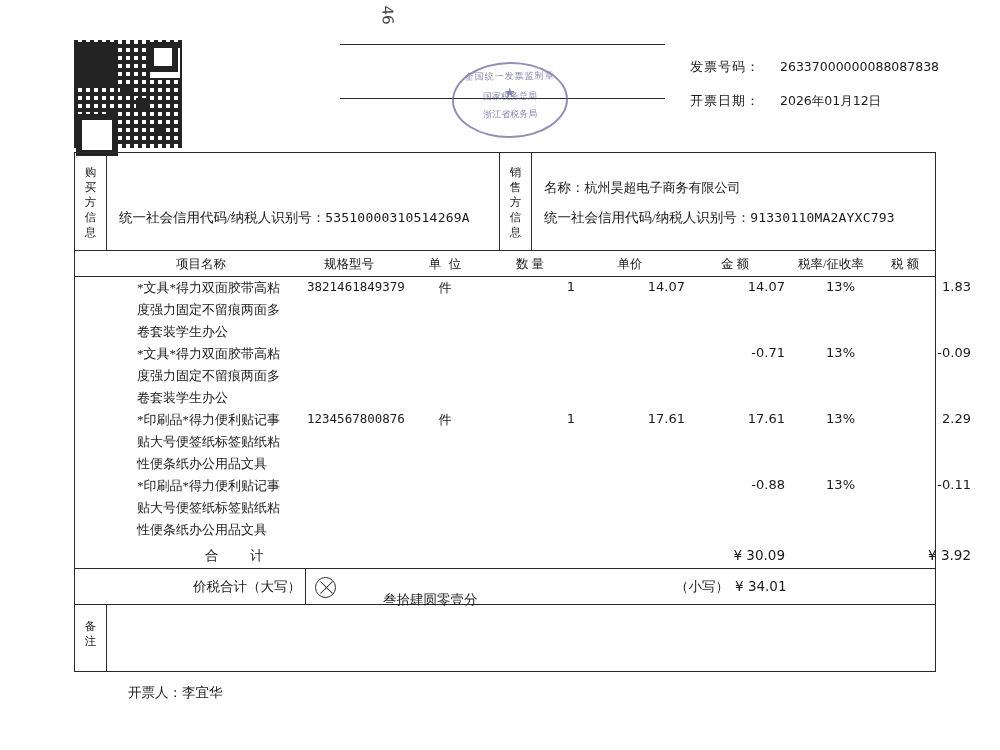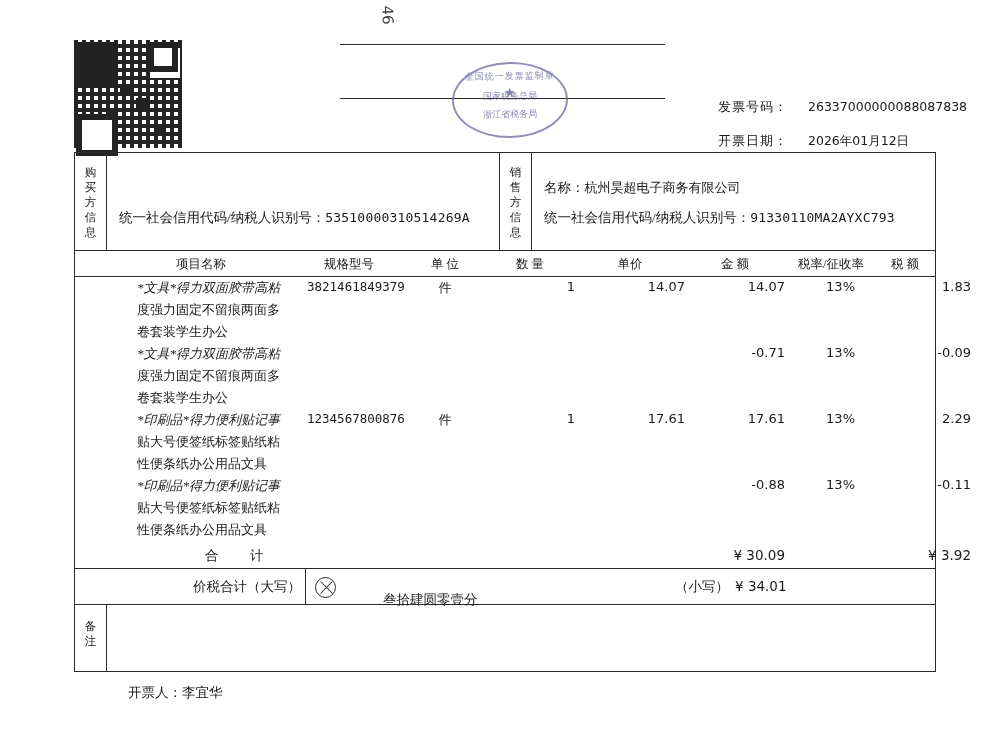--- a/index.html
+++ b/index.html
@@ -108,25 +108,24 @@
     left: 50%; top: 22px;
     margin-left: -7px;
     width: 14px; height: 14px;
     color: #5b5b95;
     font-size: 13px;
     line-height: 14px;
   }
 
   .meta {
     position: absolute;
-    left: 718px;
+    left: 690px;
     top: 58px;
     font-size: 13px;
     font-family: "Liberation Sans", sans-serif;
-    margin-top: 40px;
   }
   .meta-row { display: flex; align-items: baseline; margin-bottom: 16px; }
   .meta-label { width: 90px; letter-spacing: 1px; }
   .meta-value { font-family: "DejaVu Sans", sans-serif; font-size: 12.5px; }
 
   .scribble {
     position: absolute;
     left: 378px;
     top: 6px;
     font-size: 15px;
@@ -196,39 +195,39 @@
     top: 98px;
     width: 100%;
     height: 26px;
     border-bottom: 1px solid #2a2a2a;
     box-sizing: border-box;
     font-size: 12.5px;
   }
   .col { position: absolute; top: 5px; text-align: center; }
   .c-name  { left: 36px;  width: 180px; }
   .c-spec  { left: 214px; width: 120px; }
-  .c-unit  { left: 330px; width: 80px; }
+  .c-unit  { left: 330px; width: 80px; font-family: Liberation Mono, monospace; }
   .c-qty   { left: 410px; width: 90px; }
   .c-price { left: 500px; width: 110px; }
   .c-amt   { left: 610px; width: 100px; }
   .c-rate  { left: 708px; width: 96px; }
   .c-tax   { left: 800px; width: 60px; }
 
   
   .items-body {
     position: absolute;
     left: 0;
     top: 124px;
     width: 100%;
     height: 236px;
     font-size: 13px;
   }
   .irow { position: absolute; left: 0; width: 100%; height: 22px; }
   .cell { position: absolute; top: 0; font-size: 13px; white-space: nowrap; }
-  .cell-name  { left: 62px; text-align: right; font-style: italic; }
+  .cell-name  { left: 62px; text-align: right; }
   .cell-cont  { left: 62px; text-align: left; }
   .cell-spec  { left: 232px; font-family: "DejaVu Sans Mono", monospace; font-size: 12.5px; }
   .cell-unit  { left: 352px; width: 36px; text-align: center; }
   .cell-qty   { left: 440px; width: 60px; text-align: right; font-family: "DejaVu Sans", sans-serif; }
   .cell-price { left: 540px; width: 70px; text-align: right; font-family: "DejaVu Sans", sans-serif; }
   .cell-amt   { left: 650px; width: 60px; text-align: right; font-family: "DejaVu Sans", sans-serif; }
   .cell-rate  { left: 736px; width: 44px; text-align: right; font-family: "DejaVu Sans", sans-serif; }
   .cell-tax   { left: 840px; width: 56px; text-align: right; font-family: "DejaVu Sans", sans-serif; }
 
   

